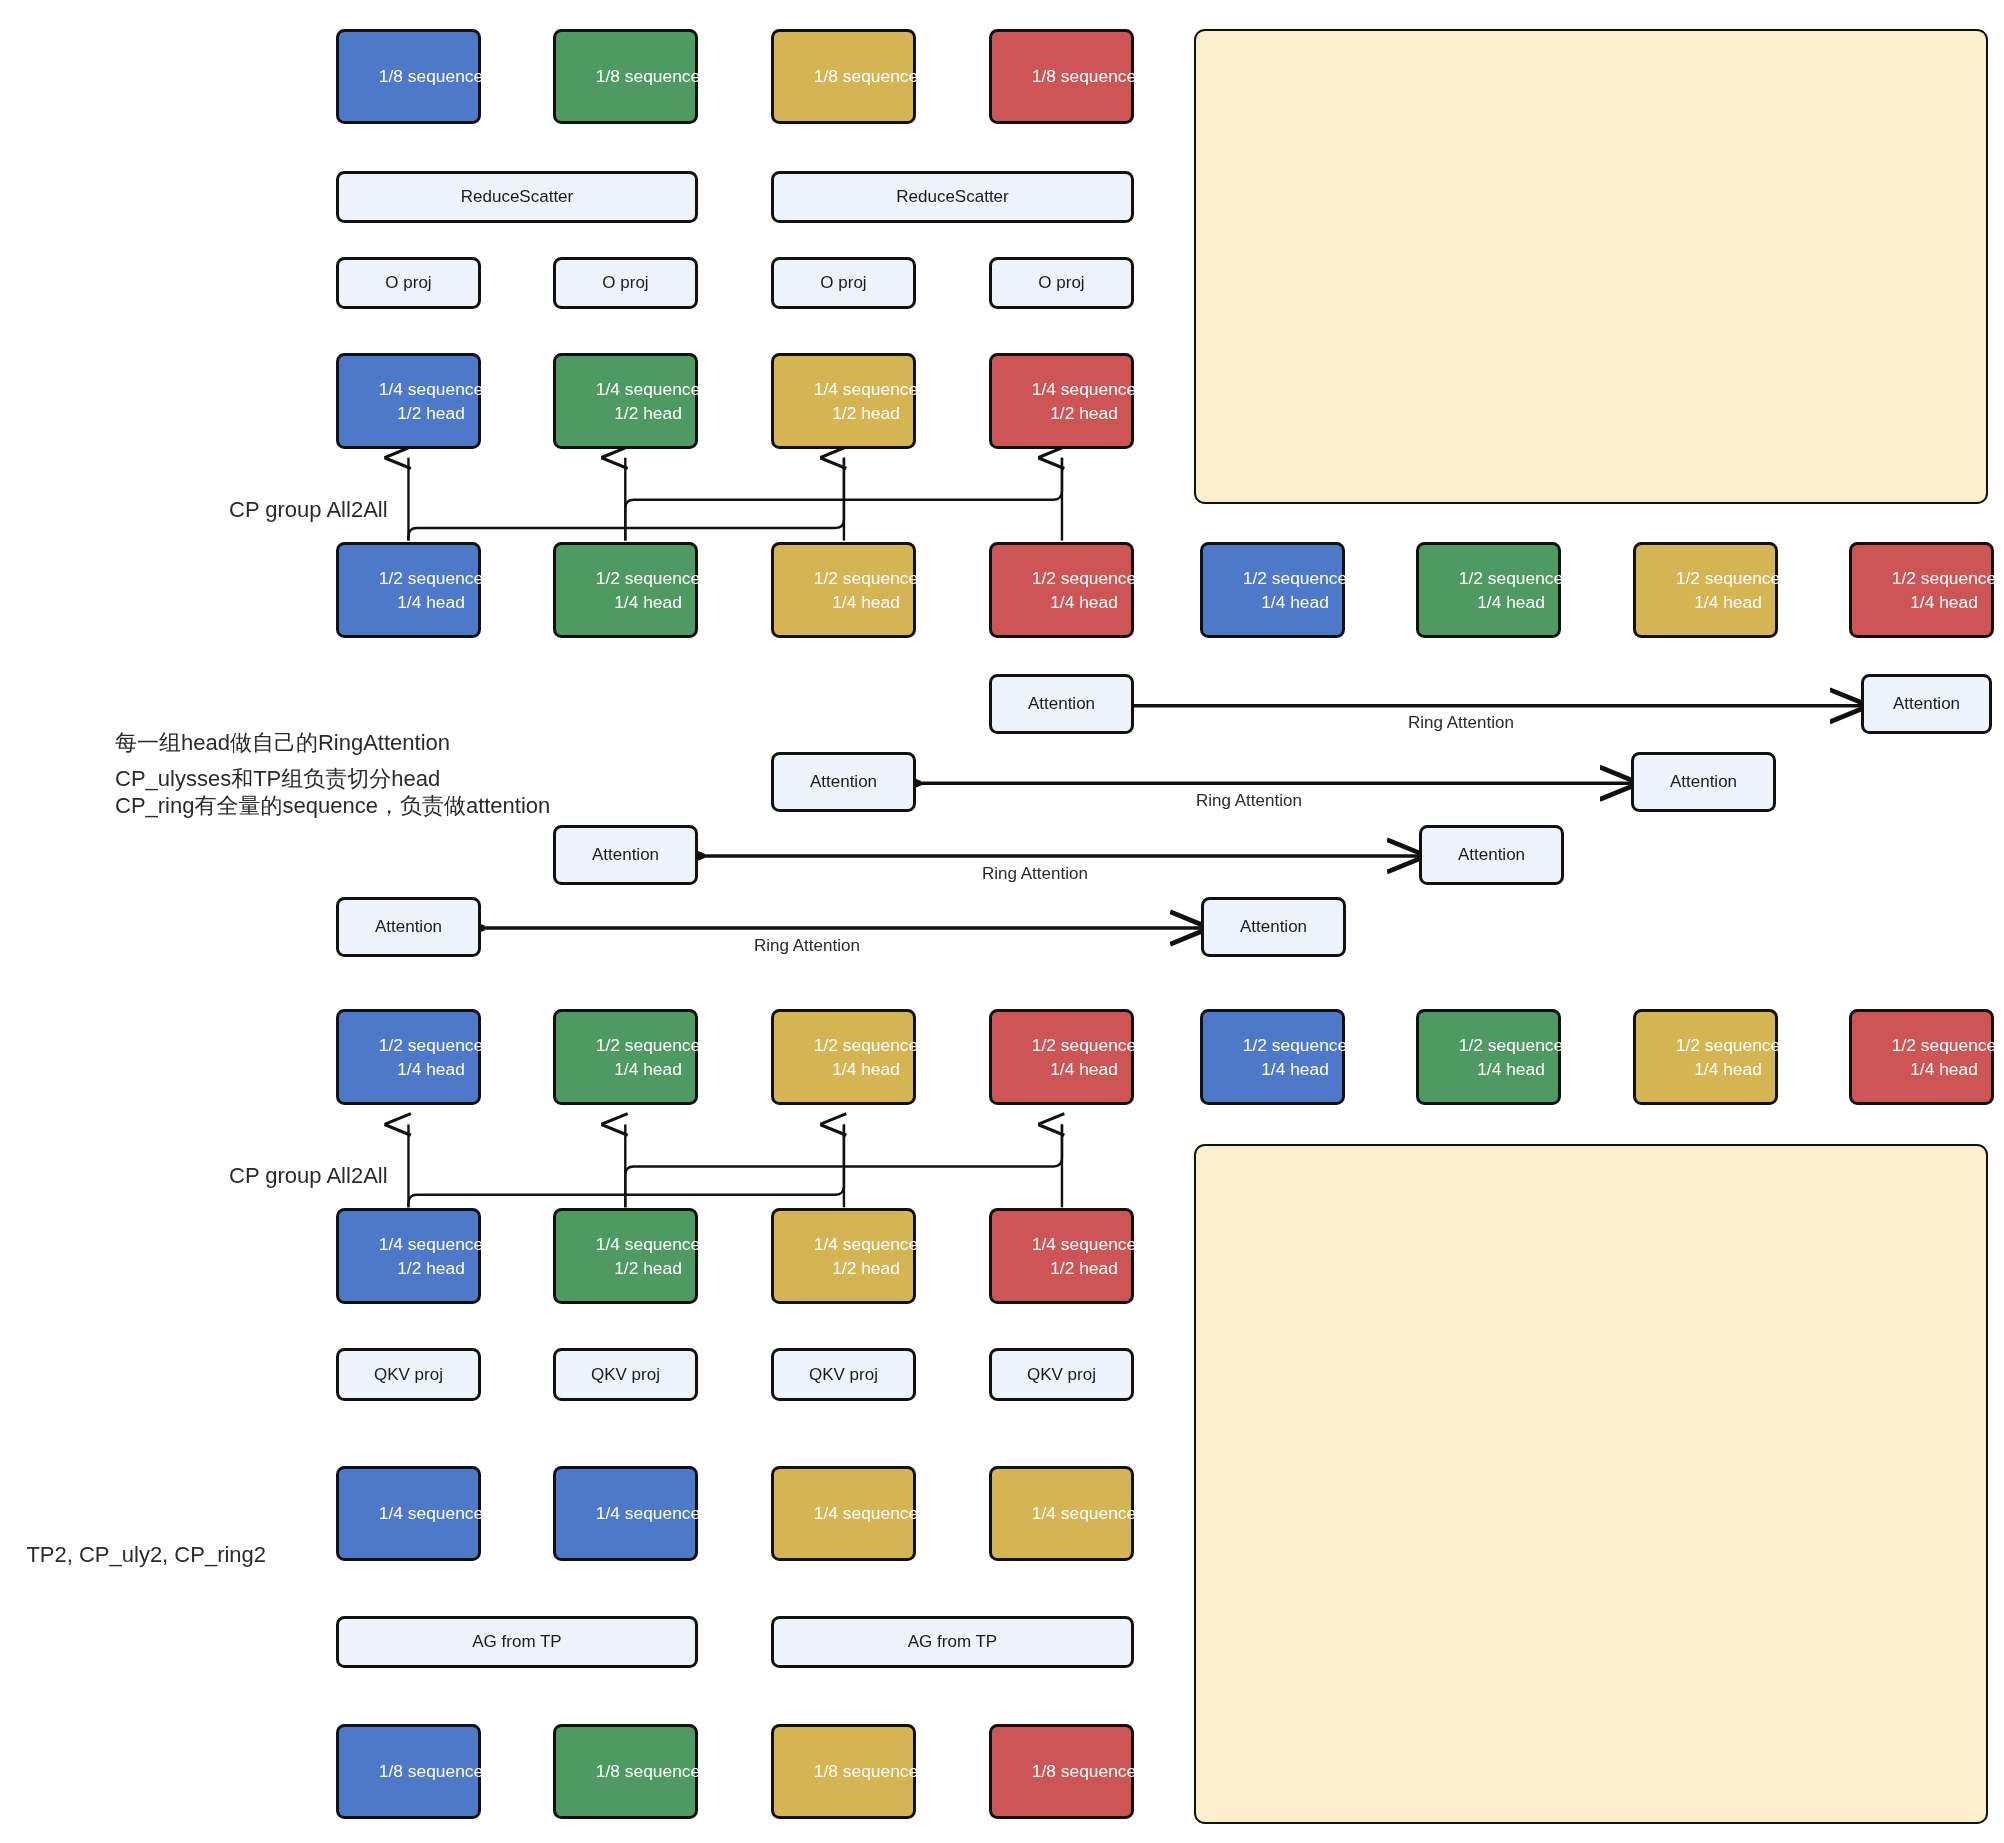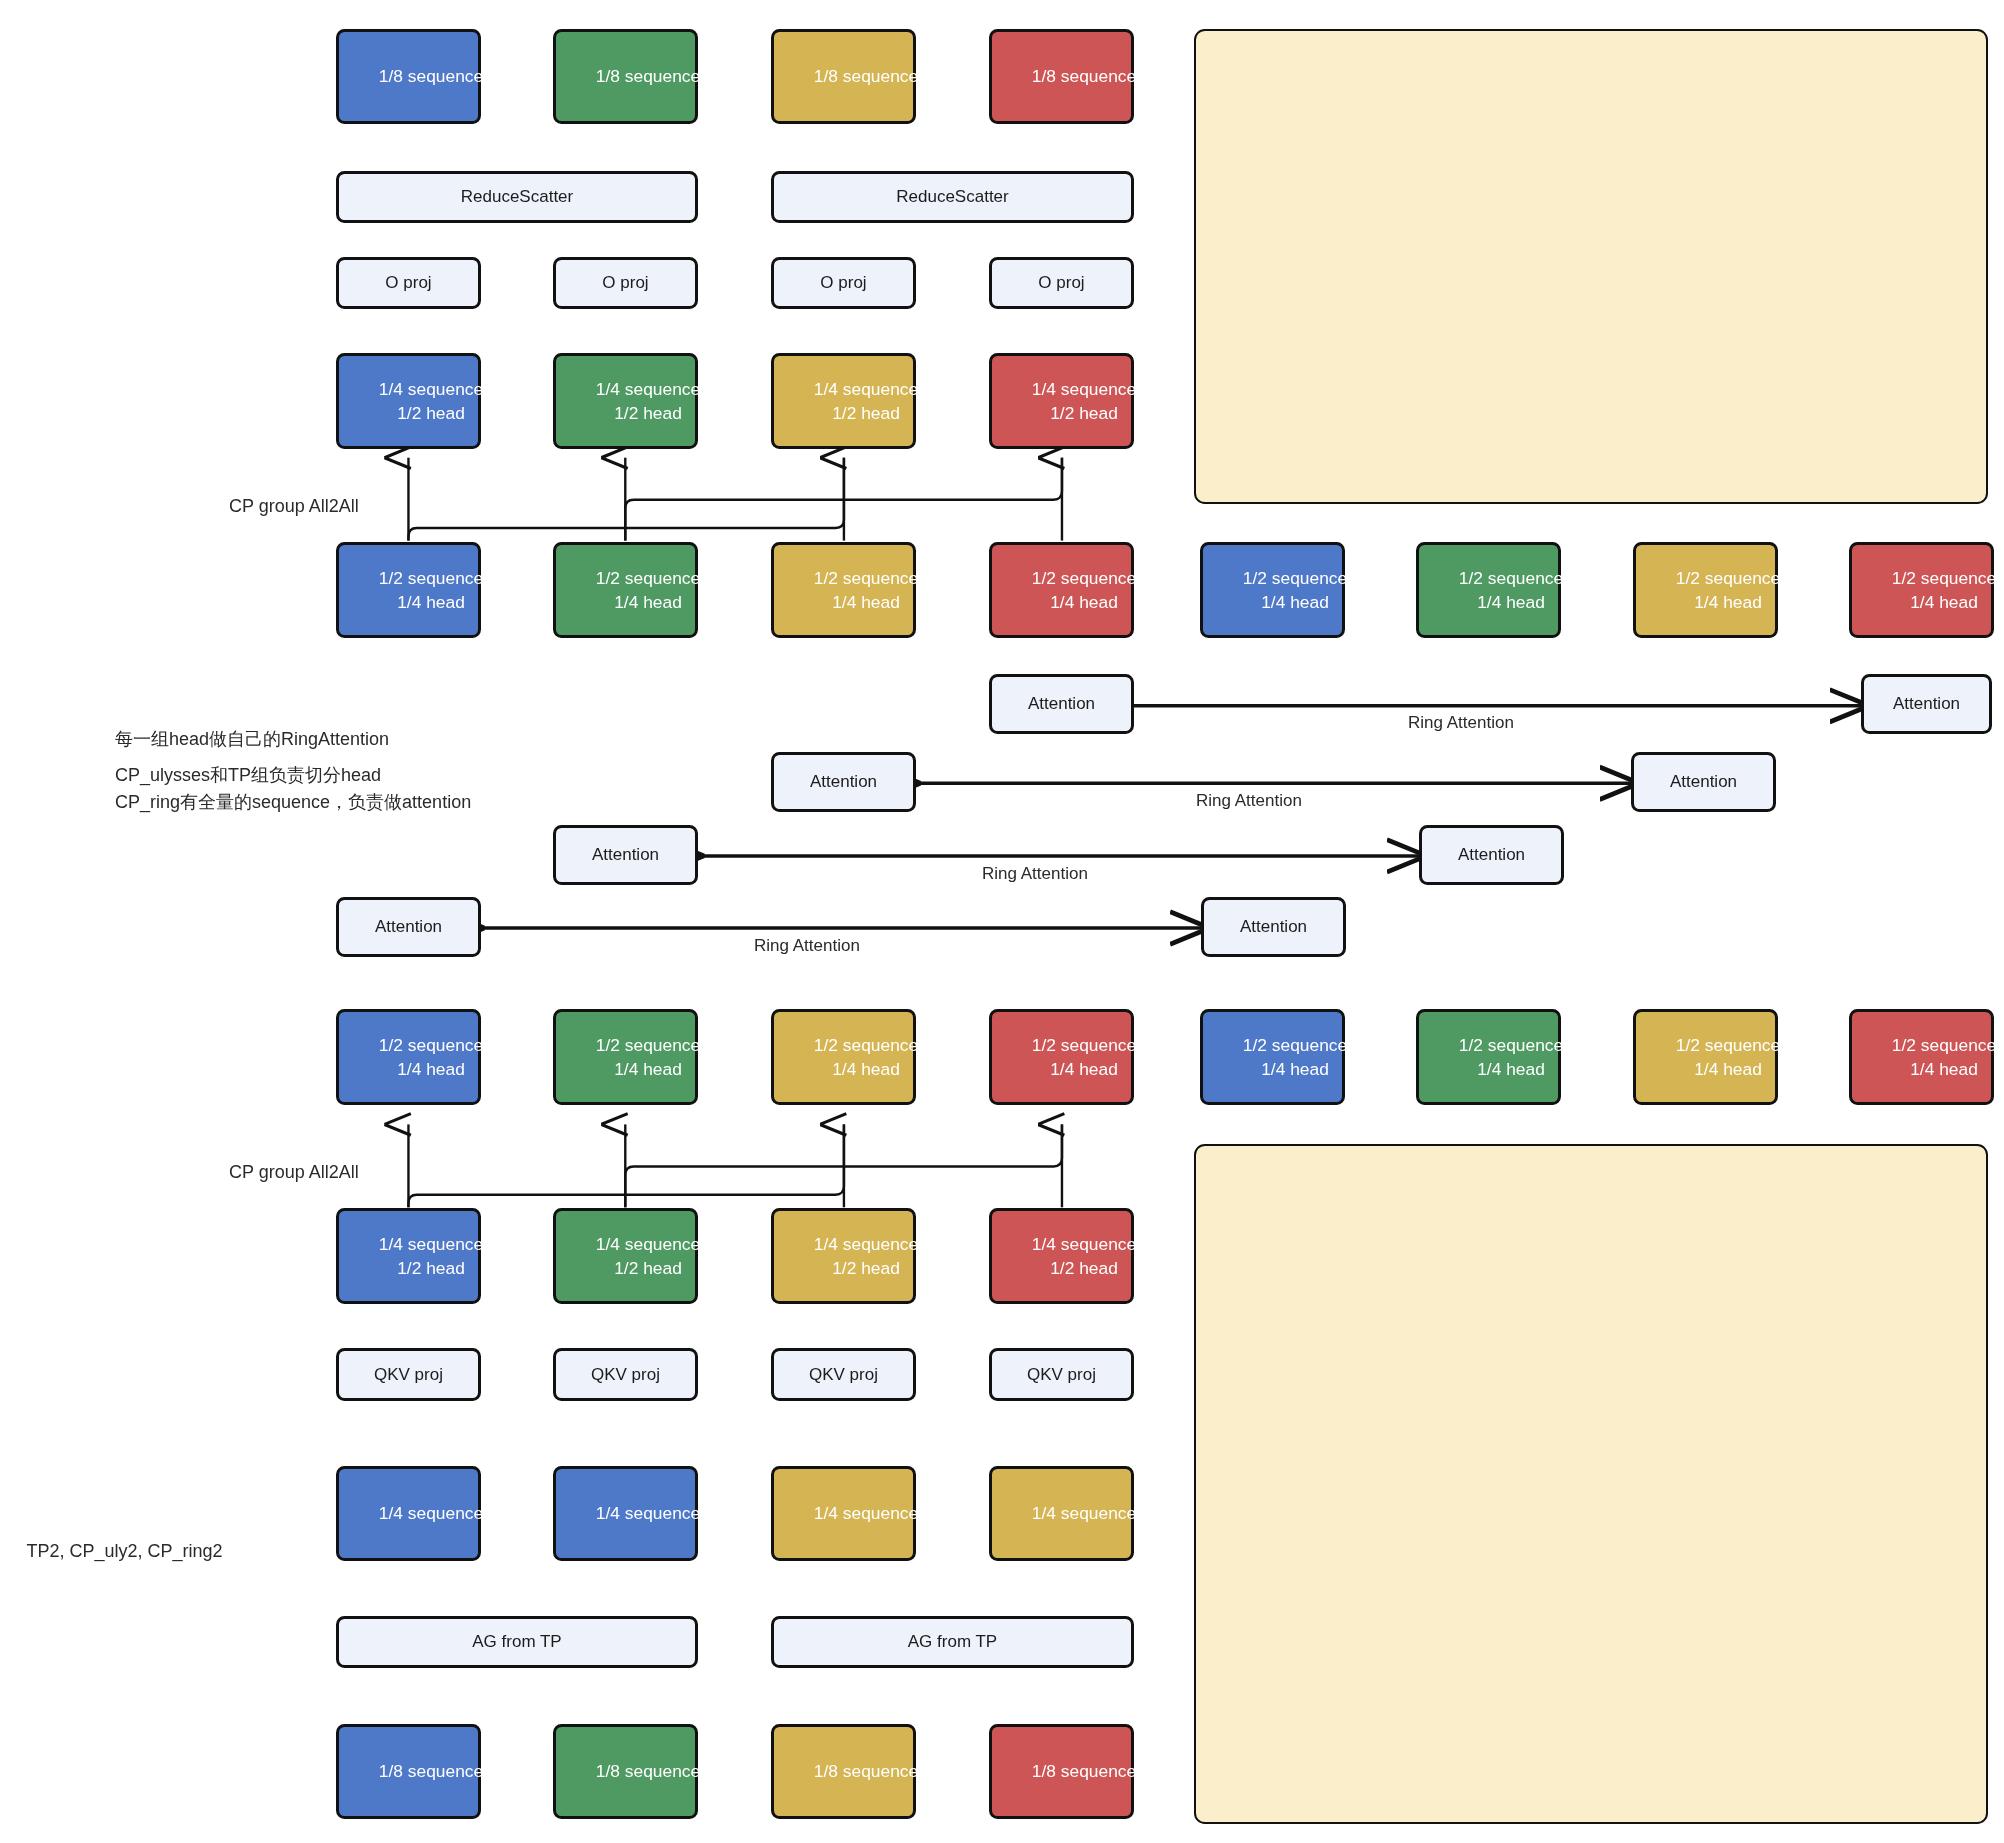--- a/index.html
+++ b/index.html
@@ -19,21 +19,21 @@
   .c-red   {background:#cd5555;}
 
   
   .op{background:#eef2fb;color:#1c1c1c;font-size:17px;}
 
   
   .beige{position:absolute;box-sizing:border-box;background:#fbeecb;
          border:2.4px solid #111111;border-radius:10.8px;}
 
   
-  .lbl{position:absolute;color:#2a2a2a;font-size:18px;white-space:pre;line-height:1.52;}
+  .lbl{position:absolute;color:#2a2a2a;font-size:22px;white-space:pre;line-height:1.52;}
 
   svg.wires{position:absolute;left:0;top:0;width:2005px;height:1844px;pointer-events:none;}
 </style>
 </head>
 <body>
 
 <div id="canvas">
 
   <div class="beige" style="left:1194px;top:29px;width:794px;height:475px;"></div>
   <div class="beige" style="left:1194px;top:1144px;width:794px;height:680px;"></div>

